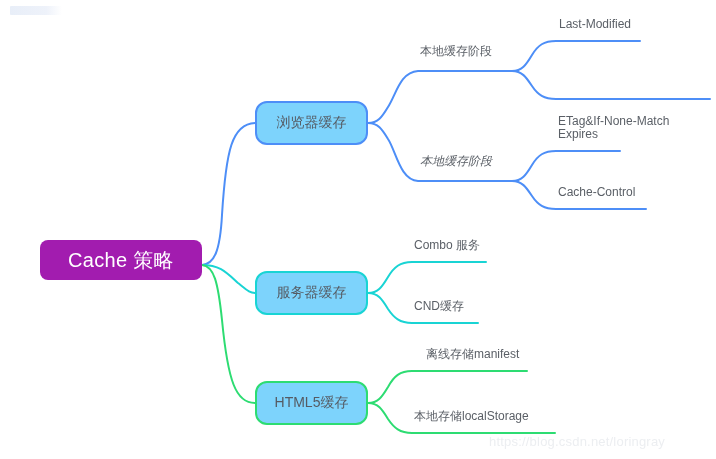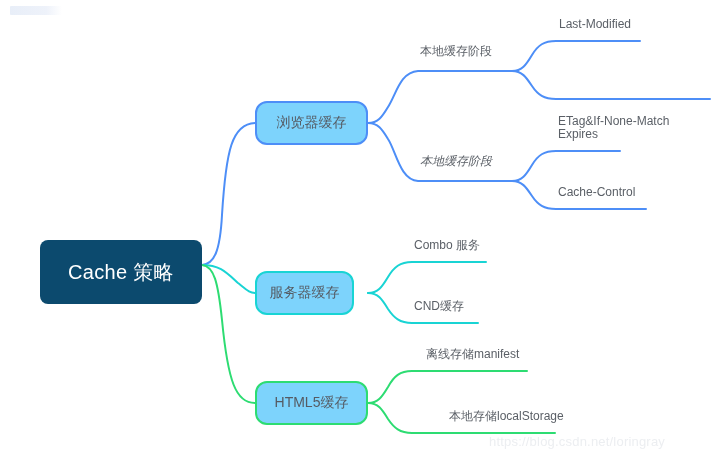--- a/index.html
+++ b/index.html
@@ -19,37 +19,37 @@
   }
 
   .node{
     position:absolute;
     box-sizing:border-box;
     display:flex;align-items:center;justify-content:center;
     white-space:nowrap;
   }
 
   .root-node{
-    left:40px;top:240px;width:162px;height:64px;
-    background:#0c4a6e;
+    left:40px;top:240px;width:162px;height:40px;
+    background:#a21caf;
     border-radius:8px;
     color:#ffffff;
     font-size:20px;
     letter-spacing:0.3px;
   }
 
   .branch-node{
     background:#7dd3fc;
     border-radius:12px;
     border-width:2px;border-style:solid;
     font-size:14px;
     color:#555b63;
   }
   .branch-blue  {left:255px;top:101px;width:113px;height:44px;border-color:#4d8ef7;}
-  .branch-cyan  {left:255px;top:271px;width:99px;height:44px;border-color:#19d4d4;}
+  .branch-cyan  {left:255px;top:271px;width:113px;height:44px;border-color:#19d4d4;}
   .branch-green {left:255px;top:381px;width:113px;height:44px;border-color:#2ddc72;text-align:right;}
 
   .leaf-label{
     position:absolute;
     font-size:12px;
     color:#5a5f66;
     white-space:nowrap;
     line-height:14px;
   }
   .leaf-cjk{font-size:12px;}
@@ -116,15 +116,15 @@
 <div class="leaf-label" style="left:558px;top:127px;text-align:center;">Expires</div>
 
 <div class="leaf-label" style="left:558px;top:185px;">Cache-Control</div>
 
 <div class="leaf-label leaf-cjk" style="left:414px;top:238px;text-align:right;">Combo 服务</div>
 
 <div class="leaf-label leaf-cjk" style="left:414px;top:299px;">CND缓存</div>
 
 <div class="leaf-label leaf-cjk" style="left:426px;top:347px;">离线存储manifest</div>
 
-<div class="leaf-label leaf-cjk" style="left:414px;top:409px;margin-left:35px;">本地存储localStorage</div>
+<div class="leaf-label leaf-cjk" style="left:414px;top:409px;">本地存储localStorage</div>
 
 <div class="watermark">https://blog.csdn.net/loringray</div>
 
 </body></html>

